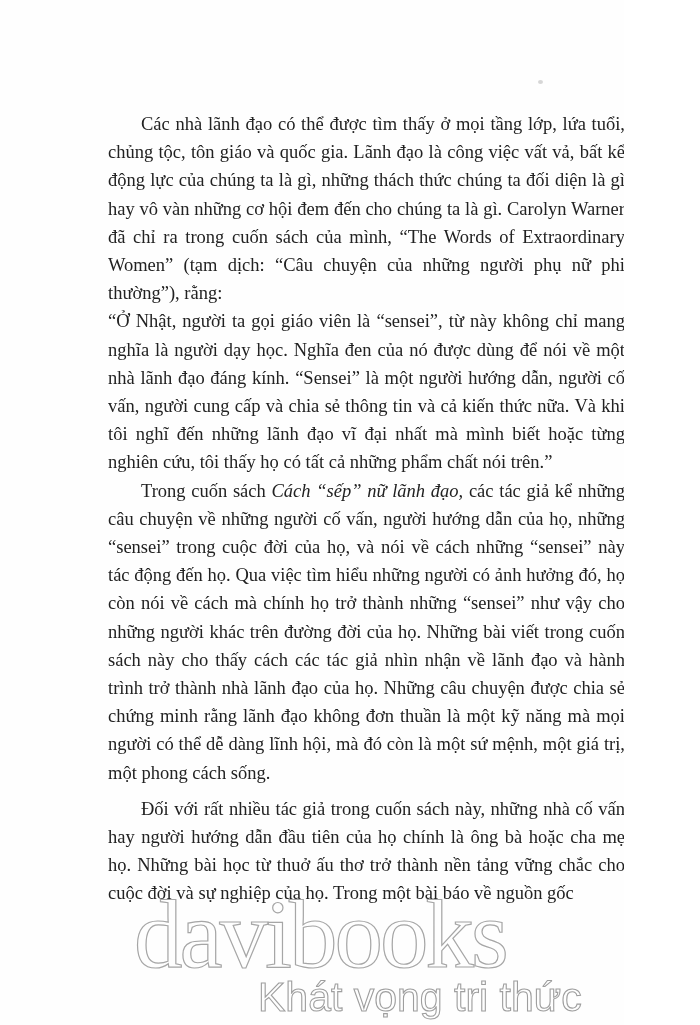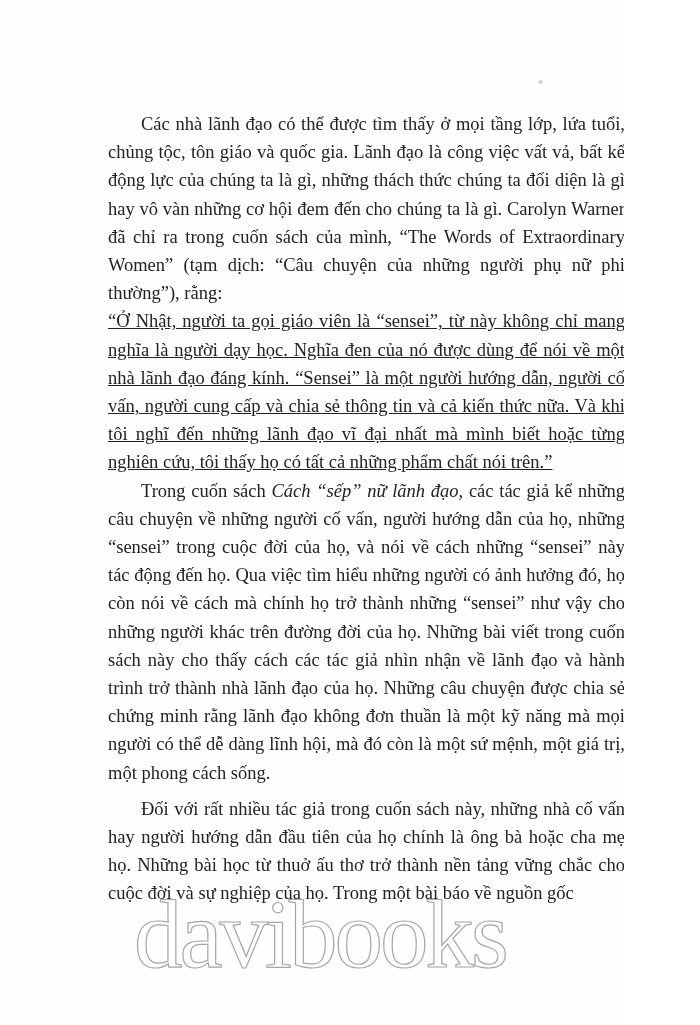--- a/index.html
+++ b/index.html
@@ -27,21 +27,20 @@
     z-index: 1;
   }
   .text-block p {
     margin: 0;
     padding: 0;
     text-indent: 33px;
   }
   .quote {
     margin: 13px 0 13px 30px;
     text-indent: 0 !important;
-    text-decoration: underline;
   }
   .para-3 {
     margin-top: 8px !important;
   }
   .book-title {
     font-style: italic;
     font-family: Liberation Serif, serif;
   }
   .watermark {
     position: absolute;
@@ -97,14 +96,15 @@
     <p class="quote"><span>“Ở Nhật, người ta gọi giáo viên là “sensei”, từ này không chỉ mang nghĩa là người dạy học. Nghĩa đen của nó được dùng để nói về một nhà lãnh đạo đáng kính. “Sensei” là một người hướng dẫn, người cố vấn, người cung cấp và chia sẻ thông tin và cả kiến thức nữa. Và khi tôi nghĩ đến những lãnh đạo vĩ đại nhất mà mình biết hoặc từng nghiên cứu, tôi thấy họ có tất cả những phẩm chất nói trên.”</span></p>
 
     <p><span>Trong cuốn sách </span><i class="book-title">Cách “sếp” nữ lãnh đạo,</i><span> các tác giả kể những câu chuyện về những người cố vấn, người hướng dẫn của họ, những “sensei” trong cuộc đời của họ, và nói về cách những “sensei” này tác động đến họ. Qua việc tìm hiểu những người có ảnh hưởng đó, họ còn nói về cách mà chính họ trở thành những “sensei” như vậy cho những người khác trên đường đời của họ. Những bài viết trong cuốn sách này cho thấy cách các tác giả nhìn nhận về lãnh đạo và hành trình trở thành nhà lãnh đạo của họ. Những câu chuyện được chia sẻ chứng minh rằng lãnh đạo không đơn thuần là một kỹ năng mà mọi người có thể dễ dàng lĩnh hội, mà đó còn là một sứ mệnh, một giá trị, một phong cách sống.</span></p>
 
     <p class="para-3">Đối với rất nhiều tác giả trong cuốn sách này, những nhà cố vấn hay người hướng dẫn đầu tiên của họ chính là ông bà hoặc cha mẹ họ. Những bài học từ thuở ấu thơ trở thành nền tảng vững chắc cho cuộc đời và sự nghiệp của họ. Trong một bài báo về nguồn gốc</p>
 
   </div>
 
   <div class="watermark watermark-brand">davibooks</div>
 
+  <div class="watermark watermark-tagline">Khát vọng tri thức</div>
 
 </div>
 
 </body></html>

